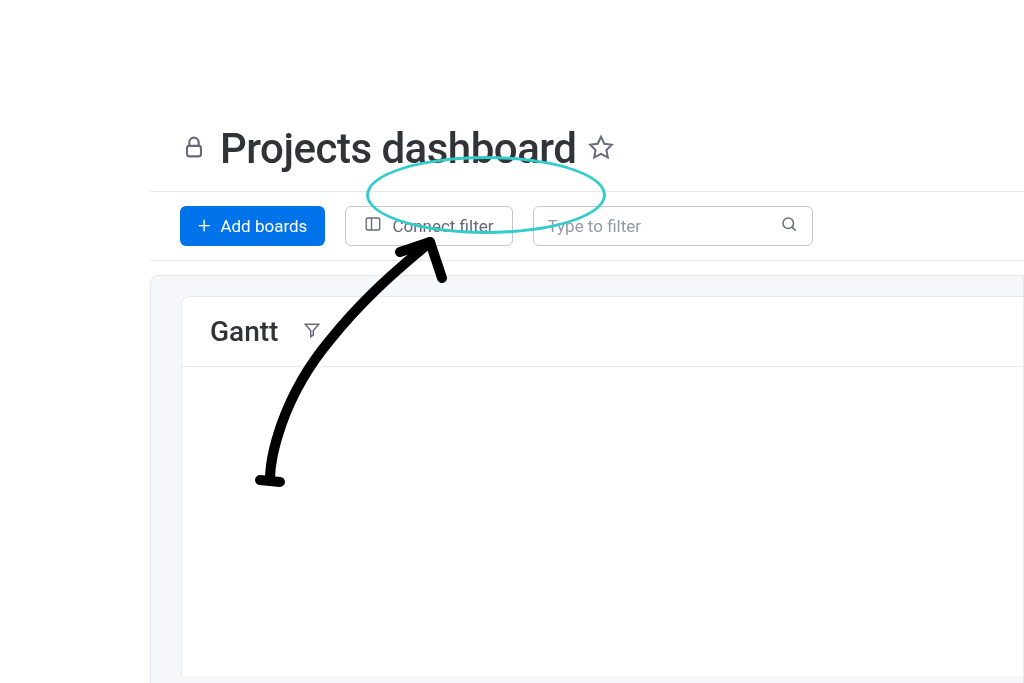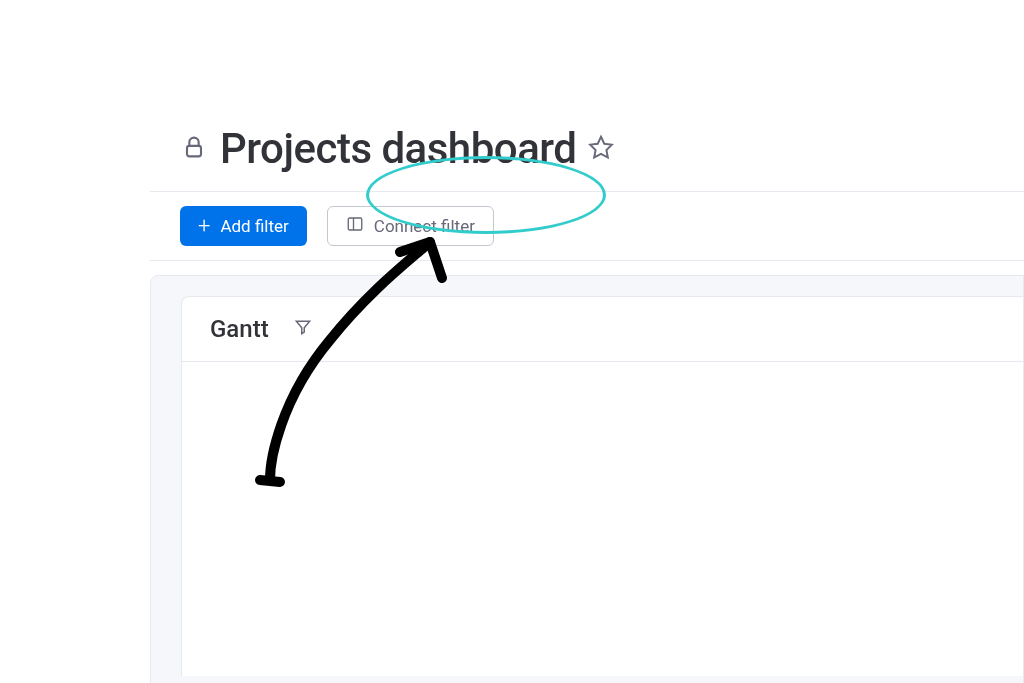--- a/index.html
+++ b/index.html
@@ -125,21 +125,21 @@
       border-bottom: none;
     }
     .widget-header {
       display: flex;
       align-items: center;
       gap: 24px;
       padding: 18px 28px;
       border-bottom: 1px solid #e6e9ef;
     }
     .widget-title {
-      font-size: 24px;
+      font-size: 28px;
       font-weight: 500;
       color: #323338;
     }
     .filter-icon svg {
       width: 20px;
       height: 20px;
     }
     
     .annotation-ellipse {
       position: absolute;
@@ -174,33 +174,42 @@
     <span class="star-icon">
       <svg viewBox="0 0 24 24" fill="none" stroke="#676879" stroke-width="1.8">
         <polygon points="12 2.5 15 9 22 9.8 17 14.8 18.3 21.7 12 18.3 5.7 21.7 7 14.8 2 9.8 9 9"></polygon>
       </svg>
     </span>
   </div>
 
   <div class="toolbar">
     <button class="btn btn-primary">
       <span class="plus-icon">+</span>
-      <span>Add filter</span>
+      <span>Add boards</span>
     </button>
 
     <button class="btn btn-outline">
       <span>
         <svg viewBox="0 0 24 24" fill="none" stroke="#676879" stroke-width="1.8">
           <rect x="3" y="4" width="18" height="16" rx="2"></rect>
           <line x1="10" y1="4" x2="10" y2="20"></line>
         </svg>
       </span>
       <span>Connect filter</span>
     </button>
 
+    <div class="filter-input-wrap">
+      <input class="filter-input" type="text" placeholder="Type to filter" style="">
+      <span class="search-icon">
+        <svg viewBox="0 0 24 24" fill="none" stroke="#676879" stroke-width="2">
+          <circle cx="11" cy="11" r="7"></circle>
+          <line x1="21" y1="21" x2="16.2" y2="16.2"></line>
+        </svg>
+      </span>
+    </div>
   </div>
 
   <div class="widget-area">
     <div class="widget-card">
       <div class="widget-header">
         <span class="widget-title">Gantt</span>
         <span class="filter-icon">
           <svg viewBox="0 0 24 24" fill="none" stroke="#676879" stroke-width="1.8">
             <path d="M4 5h16l-6.5 8v5l-3 2v-7L4 5z"></path>
           </svg>

